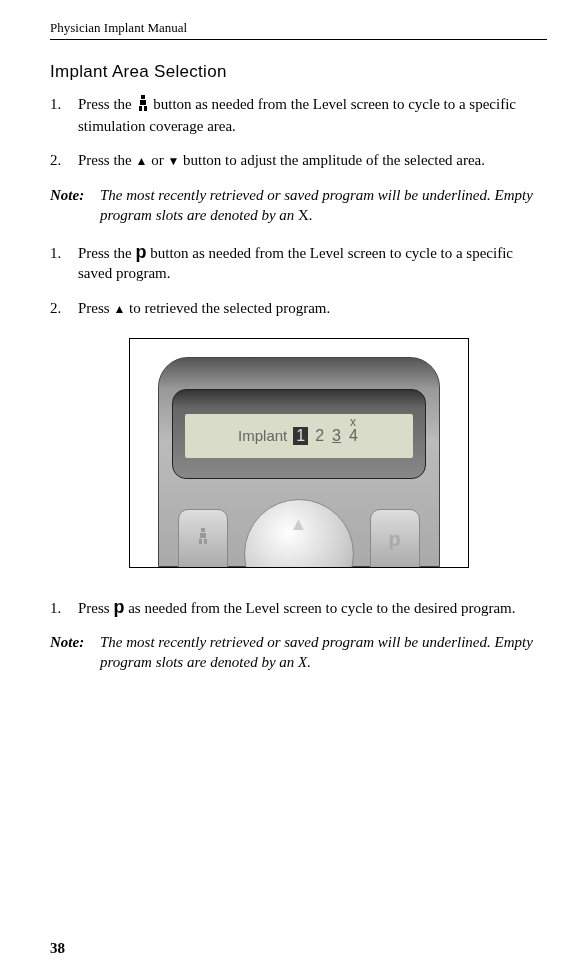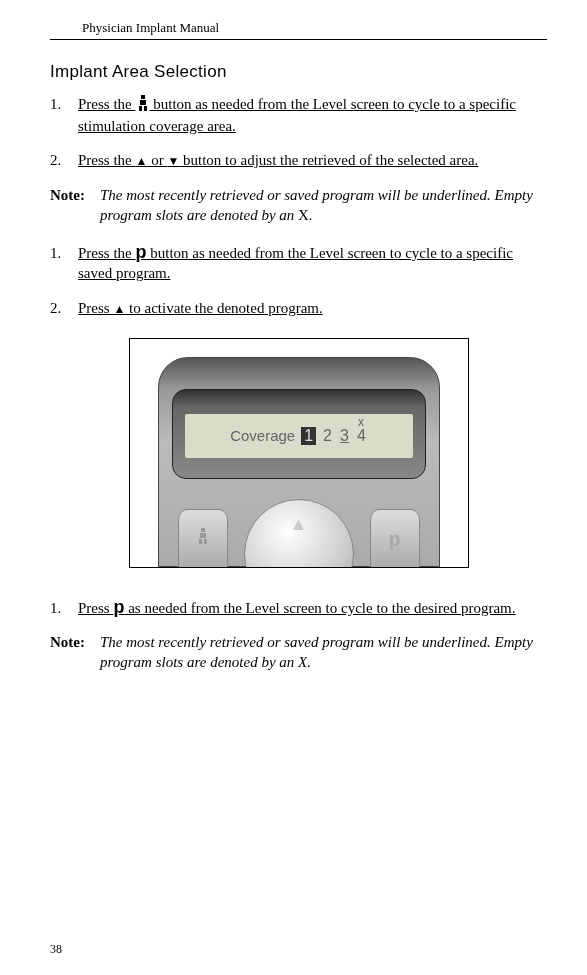--- a/index.html
+++ b/index.html
@@ -13,21 +13,20 @@
       background: #ffffff;
       font-family: Georgia, 'Times New Roman', serif;
       color: #000;
       padding: 20px 40px 20px 50px;
       position: relative;
     }
     .header-title {
       font-size: 13px;
       font-family: Georgia, serif;
       margin-bottom: 3px;
-      margin-left: 32px;
     }
     .header-line {
       border-top: 1px solid #000;
       margin-bottom: 22px;
     }
     .section-heading {
       font-family: 'Century Gothic', 'Futura', Arial, sans-serif;
       font-size: 17px;
       font-weight: normal;
       margin-bottom: 12px;
@@ -38,30 +37,30 @@
       margin-bottom: 14px;
       font-size: 15px;
       line-height: 1.35;
     }
     .list-num {
       width: 28px;
       flex-shrink: 0;
     }
     .list-content {
       flex: 1;
-      text-decoration: underline;
     }
     .note-block {
       display: flex;
       font-size: 15px;
       line-height: 1.35;
       margin-bottom: 18px;
       margin-top: 8px;
     }
     .note-label {
+      font-style: italic;
       font-weight: bold;
       width: 50px;
       flex-shrink: 0;
     }
     .note-text {
       font-style: italic;
       flex: 1;
       font-family: Liberation Serif, serif;
     }
     .icon-inline {
@@ -198,21 +197,22 @@
       top: 14px;
       left: 50%;
       transform: translateX(-50%);
       color: #ccc;
       font-size: 18px;
     }
     .page-num {
       position: absolute;
       bottom: 18px;
       left: 50px;
-      font-size: 12px;
+      font-size: 15px;
+      font-weight: bold;
     }
   </style>
 </head>
 <body>
 
 <div>
   <div class="header-title">Physician Implant Manual</div>
   <div class="header-line"></div>
 </div>
 
@@ -227,21 +227,21 @@
             <rect x="4" y="5" width="6" height="5" fill="#000"></rect>
             <rect x="3" y="11" width="3" height="5" fill="#000"></rect>
             <rect x="8" y="11" width="3" height="5" fill="#000"></rect>
           </svg></span><span>  button as needed from the Level screen to cycle to a specific stimulation coverage area.</span>
     </div>
   </div>
 
   <div class="list-item">
     <div class="list-num">2.</div>
     <div class="list-content">
-      <span>Press the </span><span style="font-size:12px;">▲</span><span> or </span><span style="font-size:12px;">▼</span><span> button to adjust the retrieved of the selected area.</span>
+      <span>Press the </span><span style="font-size:12px;">▲</span><span> or </span><span style="font-size:12px;">▼</span><span> button to adjust the amplitude of the selected area.</span>
     </div>
   </div>
 </div>
 
 <div>
 
   <div class="note-block">
     <div class="note-label">Note:</div>
     <div class="note-text">
       <span>The most recently retrieved or saved program will be underlined. Empty program slots are denoted by an </span><span style="font-style:normal;">X</span><span>.</span>
@@ -251,33 +251,33 @@
   <div class="list-item">
     <div class="list-num">1.</div>
     <div class="list-content">
       <span>Press the </span><span style="font-family:Arial,sans-serif;font-weight:900;font-size:18px;line-height:0.6;vertical-align:baseline;">p</span><span> button as needed from the Level screen to cycle to a specific saved program.</span>
     </div>
   </div>
 
   <div class="list-item">
     <div class="list-num">2.</div>
     <div class="list-content">
-      <span>Press </span><span style="font-size:12px;">▲</span><span> to activate the denoted program.</span>
+      <span>Press </span><span style="font-size:12px;">▲</span><span> to retrieved the selected program.</span>
     </div>
   </div>
 </div>
 
 <div class="device-figure">
   <div class="device-box">
     <div class="device-body">
       <div class="device-outer"></div>
       <div class="device-screen-zone">
         <div class="device-screen">
           <div class="screen-content">
-            <span>Coverage</span>
+            <span>Implant</span>
             <span class="prog-num boxed">1</span>
             <span class="prog-num">2</span>
             <span class="prog-num underlined">3</span>
             <span class="prog-num"><span class="super-x">x</span><span>4</span></span>
           </div>
         </div>
       </div>
       <div class="device-buttons">
         <div class="btn-side btn-left">
           <div class="btn-icon-area"><svg width="14" height="16" viewBox="0 0 14 16">

